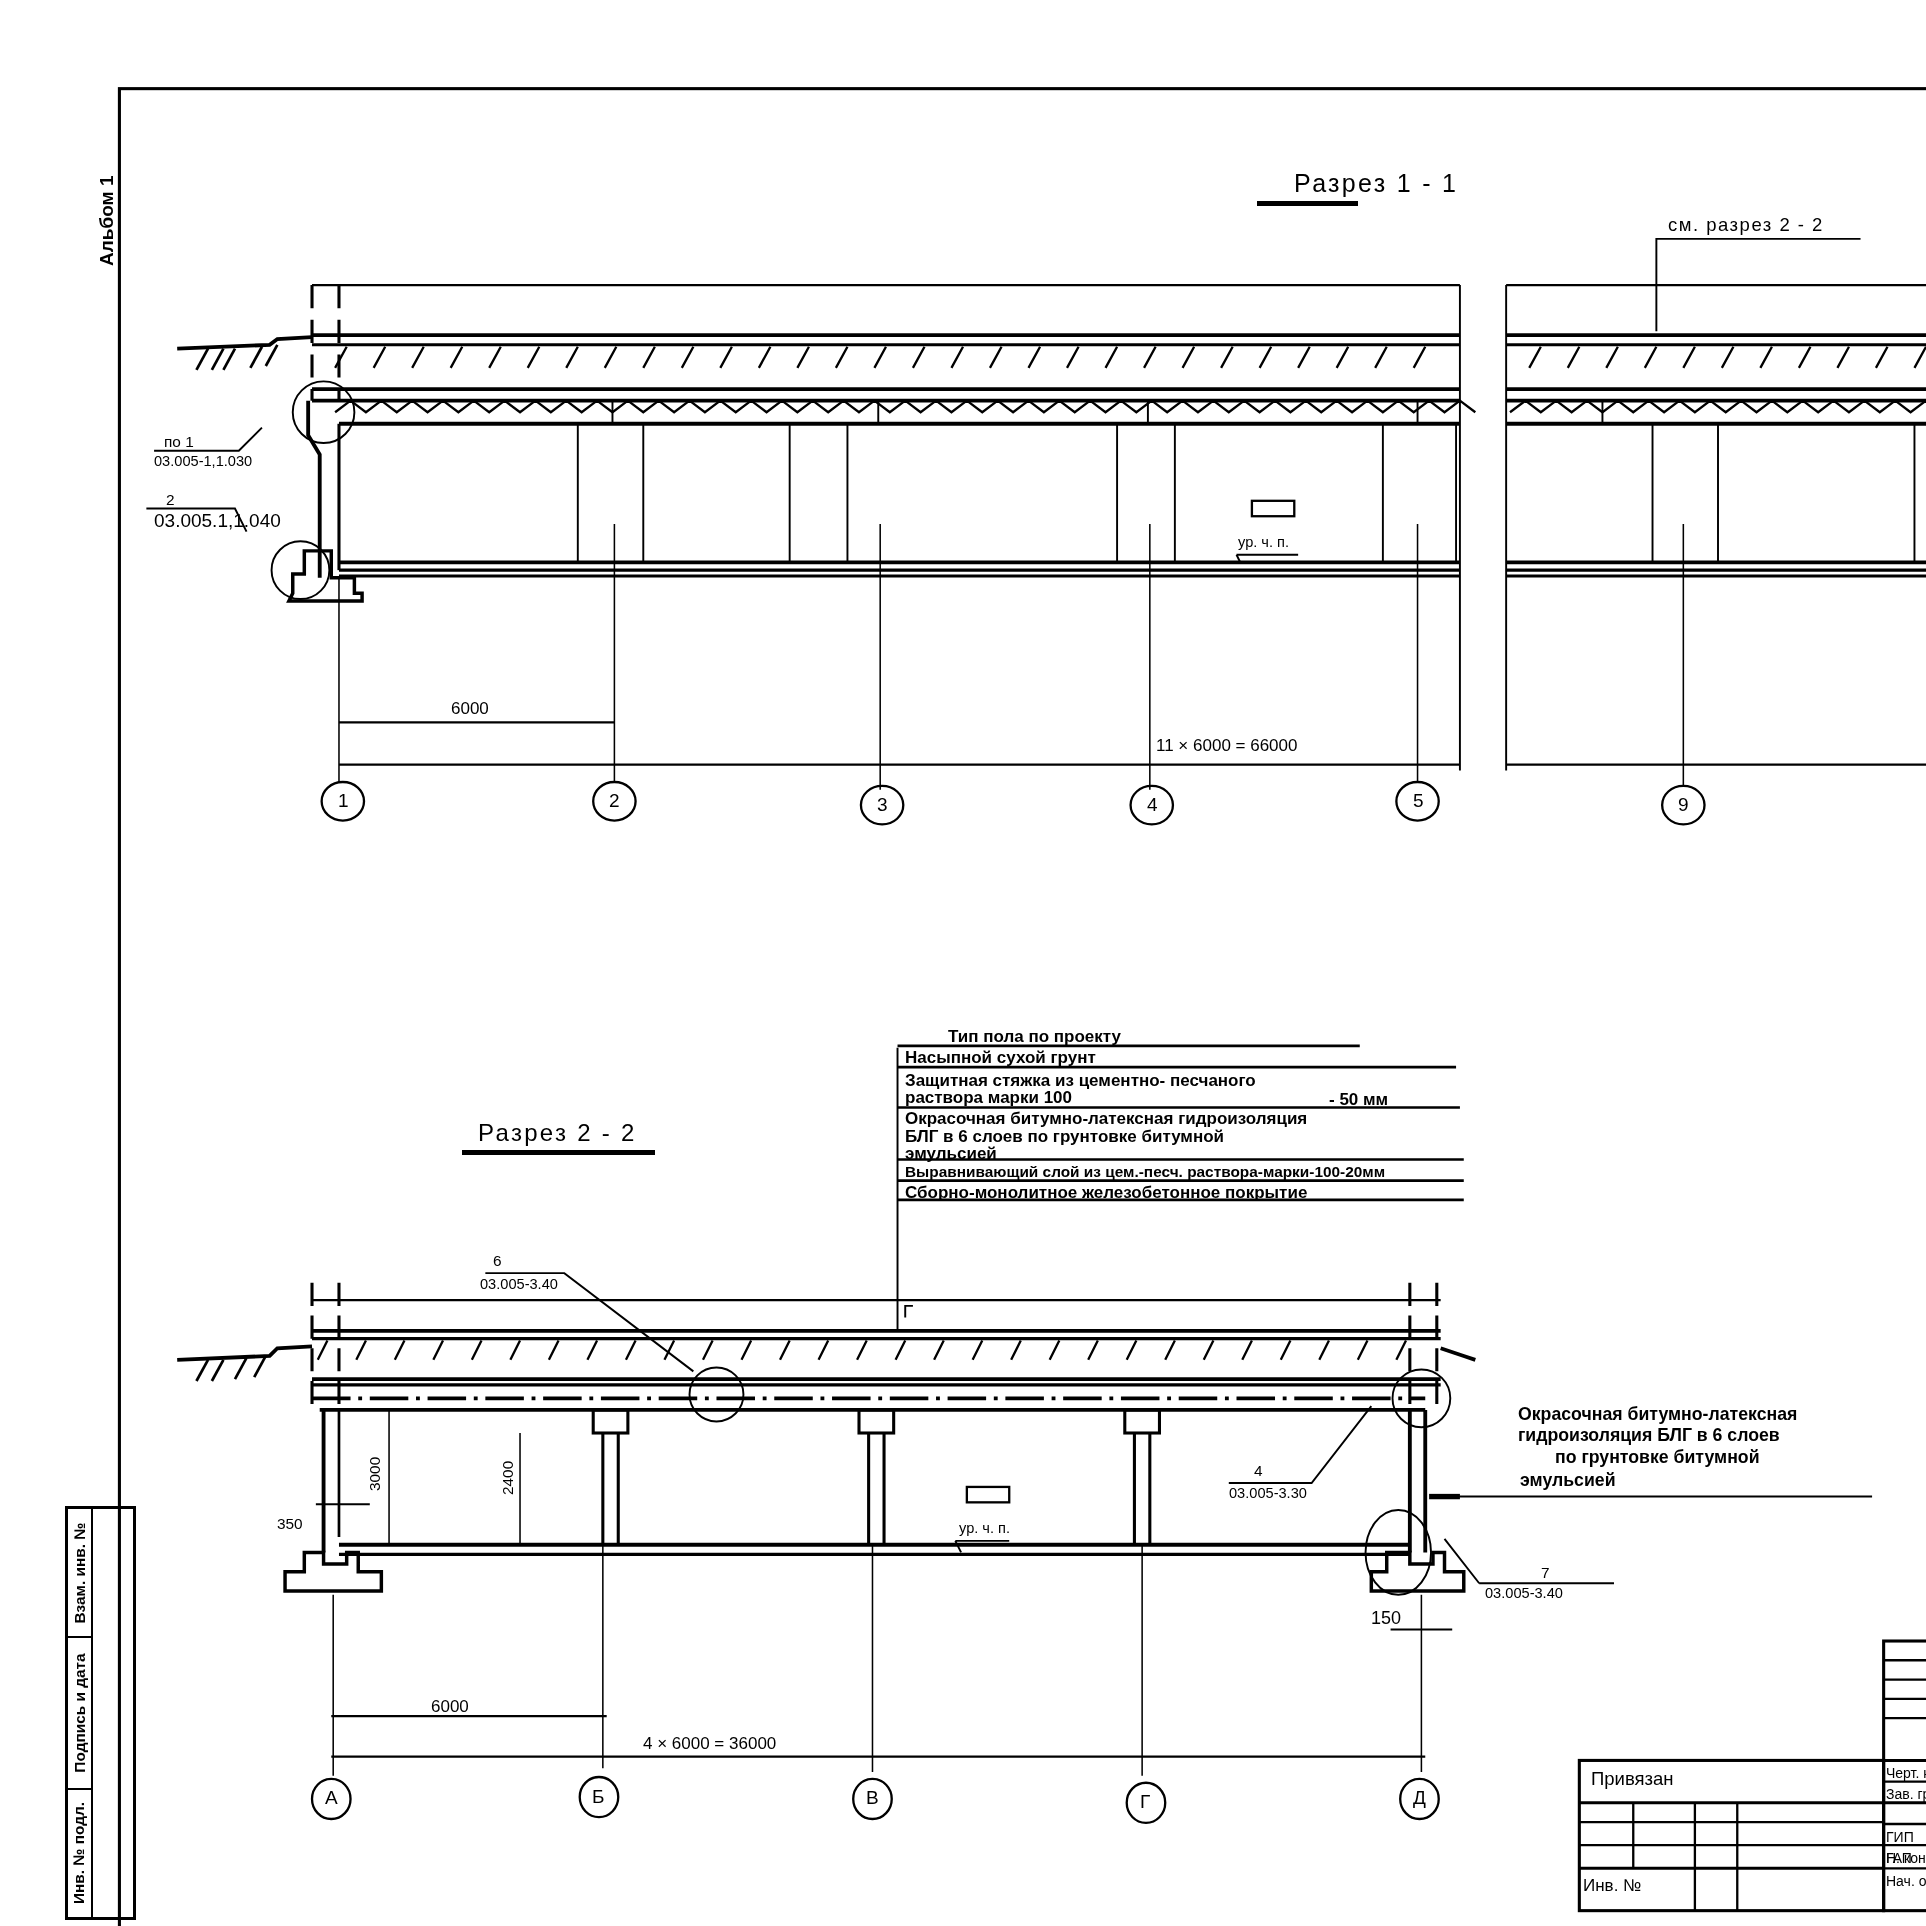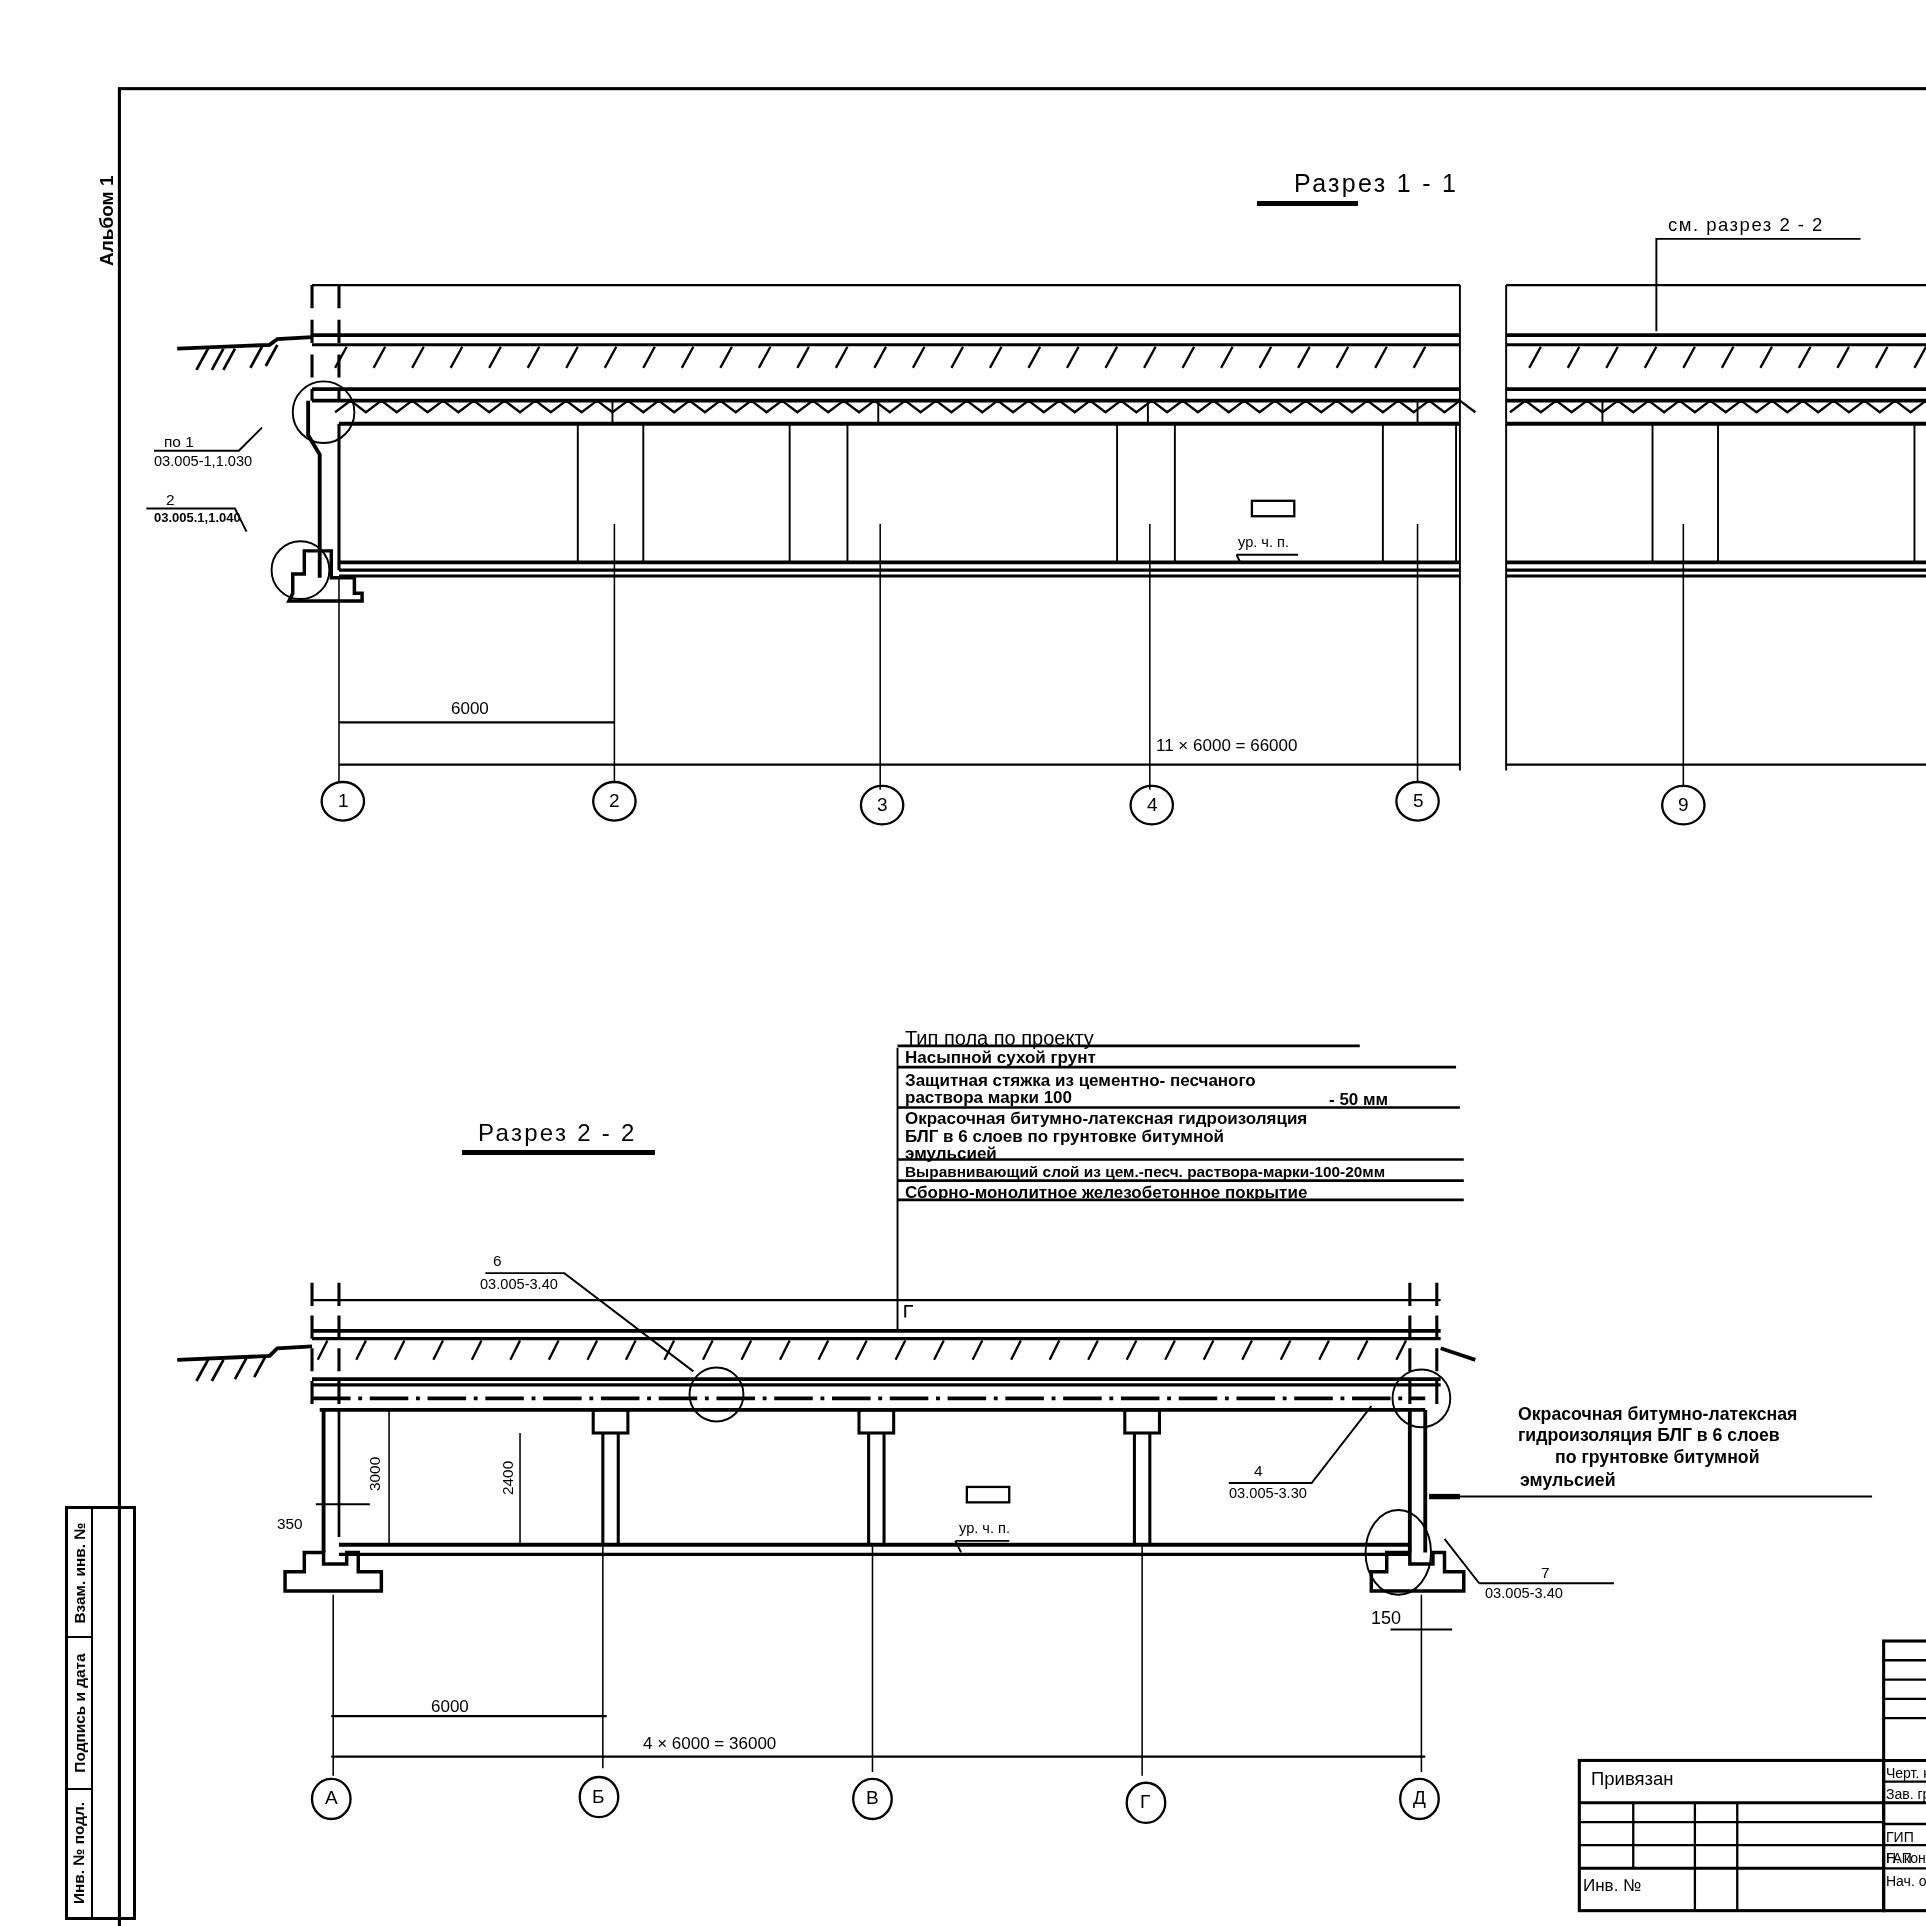--- a/index.html
+++ b/index.html
@@ -323,21 +323,21 @@
 </div>
 
 <div>
   <div class="t" style="left:1294px;top:169px;font-size:25px;letter-spacing:2.3px;">Разрез 1 - 1</div>
   <div class="abs" style="left:1257px;top:201px;width:101px;height:4.6px;background:#000;"></div>
   <div class="t" style="left:1668px;top:214px;font-size:18.5px;letter-spacing:1.5px;">см. разрез 2 - 2</div>
 
   <div class="t" style="left:164px;top:433px;font-size:15.4px;">по 1</div>
   <div class="t" style="left:154px;top:453px;font-size:14.6px;">03.005-1,1.030</div>
   <div class="t" style="left:166px;top:491px;font-size:15.4px;">2</div>
-  <div class="t" style="left:154px;top:510px;font-size:13px;font-weight:bold;">03.005.1,1.040</div>
+  <div class="t" style="left:154px;top:510px;font-size:19px;">03.005.1,1.040</div>
 
   <div class="t" style="left:1238px;top:534px;font-size:14.6px;">ур. ч. п.</div>
   <div class="t" style="left:451px;top:699px;font-size:17px;">6000</div>
   <div class="t" style="left:1156px;top:736px;font-size:17px;">11 × 6000 = 66000</div>
 
   <div class="t" style="left:338px;top:790px;font-size:19px;">1</div>
   <div class="t" style="left:609px;top:790px;font-size:19px;">2</div>
   <div class="t" style="left:877px;top:794px;font-size:19px;">3</div>
   <div class="t" style="left:1147px;top:794px;font-size:19px;">4</div>
   <div class="t" style="left:1413px;top:790px;font-size:19px;">5</div>
@@ -361,21 +361,21 @@
   <div class="t" style="left:959px;top:1520px;font-size:14.6px;">ур. ч. п.</div>
   <div class="t" style="left:431px;top:1697px;font-size:17px;">6000</div>
   <div class="t" style="left:643px;top:1734px;font-size:17px;">4 × 6000 = 36000</div>
 
   <div class="t" style="left:325px;top:1787px;font-size:19px;">А</div>
   <div class="t" style="left:592px;top:1786px;font-size:19px;">Б</div>
   <div class="t" style="left:866px;top:1787px;font-size:19px;">В</div>
   <div class="t" style="left:1140px;top:1791px;font-size:19px;">Г</div>
   <div class="t" style="left:1413px;top:1787px;font-size:19px;">Д</div>
 
-  <div class="t" style="left:905px;top:1027px;font-size:20px;font-weight:normal;">Тип пола по проекту</div>
+  <div class="t" style="left:948px;top:1027px;font-size:17px;font-weight:bold;">Тип пола по проекту</div>
   <div class="t" style="left:905px;top:1048px;font-size:17px;font-weight:bold;">Насыпной сухой грунт</div>
   <div class="t" style="left:905px;top:1071px;font-size:17px;font-weight:bold;">Защитная стяжка из цементно- песчаного</div>
   <div class="t" style="left:905px;top:1088px;font-size:17px;font-weight:bold;">раствора марки 100</div>
   <div class="t" style="left:1329px;top:1090px;font-size:17px;font-weight:bold;">- 50 мм</div>
   <div class="t" style="left:905px;top:1109px;font-size:17px;font-weight:bold;">Окрасочная битумно-латексная гидроизоляция</div>
   <div class="t" style="left:905px;top:1127px;font-size:17px;font-weight:bold;">БЛГ в 6 слоев по грунтовке битумной</div>
   <div class="t" style="left:905px;top:1144px;font-size:17px;font-weight:bold;">эмульсией</div>
   <div class="t" style="left:905px;top:1163px;font-size:15.4px;font-weight:bold;">Выравнивающий слой из цем.-песч. раствора-марки-100-20мм</div>
   <div class="t" style="left:905px;top:1183px;font-size:17px;font-weight:bold;">Сборно-монолитное железобетонное покрытие</div>
 

